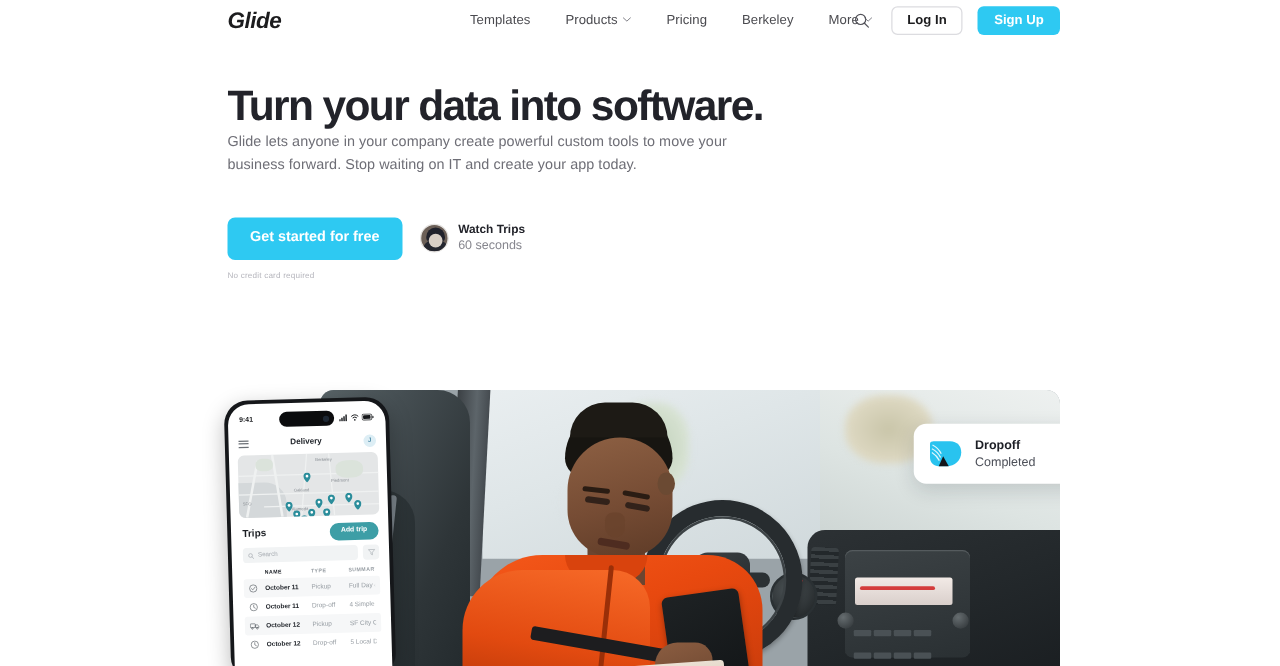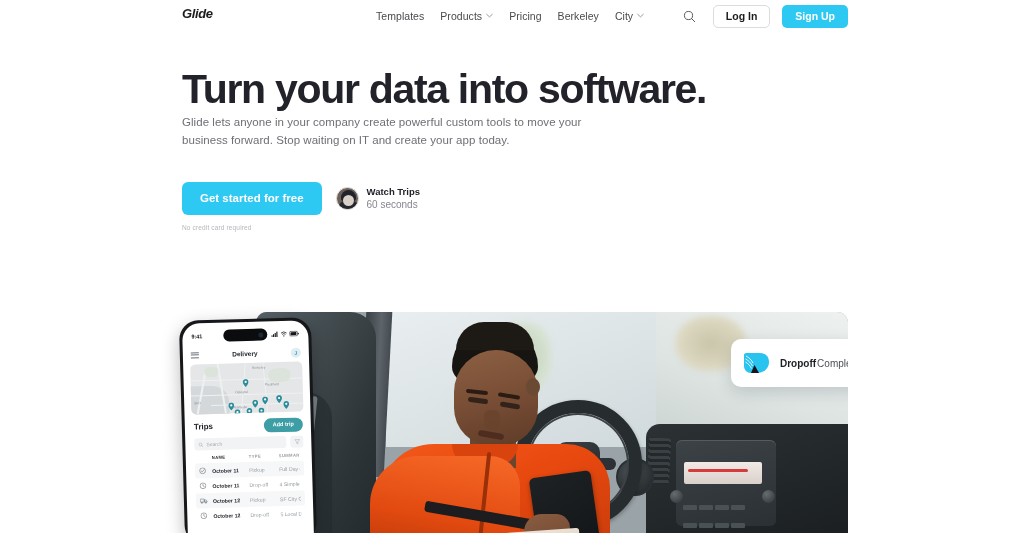--- a/index.html
+++ b/index.html
@@ -11,27 +11,27 @@
   }
   .page { position: relative; width: 1024px; height: 533px; background: #fff; }
 
   
   .nav {
     position: absolute; top: 0; left: 0; width: 1024px; height: 33px;
     display: flex; align-items: center; background: #fff;
   }
   .logo {
     position: absolute; left: 182px; top: 6px;
-    font-size: 13px; font-weight: 700; font-style: italic;
+    font-size: 18px; font-weight: 700; font-style: italic;
     letter-spacing: -0.4px; color: #1c1c1e;
     font-family: "Liberation Sans", sans-serif;
   }
   .nav-links {
     position: absolute; left: 376px; top: 10px;
-    display: flex; align-items: center; gap: 16px;
+    display: flex; align-items: center; gap: 28px;
   }
   .nav-link {
     font-size: 10.5px; color: #4a4a4f; letter-spacing: 0.05px;
     display: flex; align-items: center; gap: 4px; cursor: pointer;
     white-space: nowrap;
   }
   .chev {
     width: 7px; height: 7px; display: inline-block; position: relative; top: -1px;
   }
   .chev svg { display: block; }
@@ -50,21 +50,21 @@
   }
   .btn-signup {
     border: none; border-radius: 5px;
     padding: 6px 13px; font-size: 10.5px; font-weight: 700; color: #fff;
     background: #2ec9f2; cursor: pointer; line-height: 1; white-space: nowrap;
   }
 
   
   .hero-text { position: absolute; left: 182px; top: 66px; width: 640px; }
   .headline {
-    font-size: 41px; font-weight: 700; line-height: 1.14;
+    font-size: 34px; font-weight: 700; line-height: 1.14;
     letter-spacing: -1.3px; color: #22232a; white-space: nowrap;
   }
   .subhead {
     font-size: 11.5px; line-height: 1.62;
     color: #6e6e76; max-width: 400px; letter-spacing: 0.05px;
   }
   .cta-row { margin-top: 32px; display: flex; align-items: center; gap: 14px; }
   .btn-cta {
     background: #2ec9f2; color: #fff; border: none; border-radius: 6px;
     padding: 11px 18px; font-size: 11.5px; font-weight: 700; cursor: pointer;
@@ -228,21 +228,21 @@
      transform: rotate(-4deg); }
 
   
   .dropoff-card {
     position: absolute; left: 475px; top: 27px; width: 180px; height: 48px;
     background: #ffffff; border-radius: 10px;
     box-shadow: 0 5px 16px rgba(20,30,45,.16);
     display: flex; align-items: center; padding: 0 11px; gap: 10px;
   }
   .drop-icon { width: 28px; height: 24px; flex: 0 0 auto; }
-  .drop-lines { flex: 1 1 auto; display: flex; gap: 1px; }
+  .drop-lines { flex: 1 1 auto; display: flex; flex-direction: column; gap: 1px; }
   .drop-title { font-size: 10px; font-weight: 700; color: #1d1f26; line-height: 1.3; }
   .drop-sub { font-size: 10px; color: #4c4f58; line-height: 1.3; }
 
   
   .phone {
     position: absolute; left: 0px; top: 9px; width: 132px; height: 224px;
     transform: rotate(-1.6deg);
   }
   .phone-body {
     position: absolute; inset: 0; background: #15171a; border-radius: 19px;
@@ -344,21 +344,21 @@
             </svg>
         </span>
       </div>
       <div class="nav-link">
         <span>Pricing</span>
       </div>
       <div class="nav-link">
         <span>Berkeley</span>
       </div>
       <div class="nav-link">
-        <span>City</span>
+        <span>More</span>
         <span class="chev">
           <svg width="7" height="7" viewBox="0 0 10 10">
               <path d="M1 3.3 L5 7 L9 3.3" fill="none" stroke="#7b7b82" stroke-width="1.1" stroke-linecap="round"></path>
             </svg>
         </span>
       </div>
     </div>
 
     <div class="nav-right">
       <button class="search-btn">

